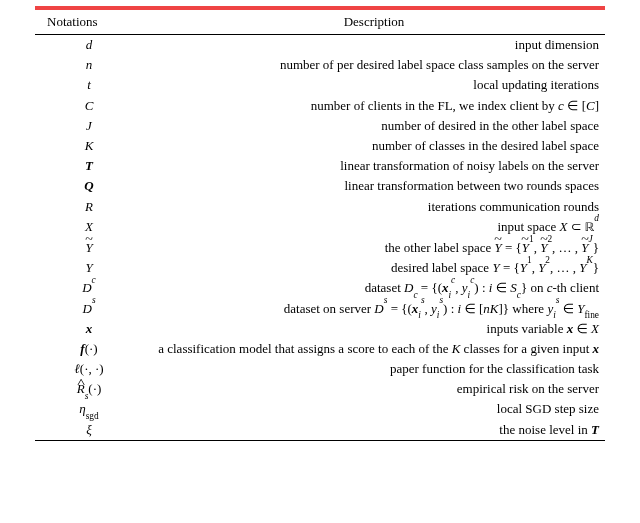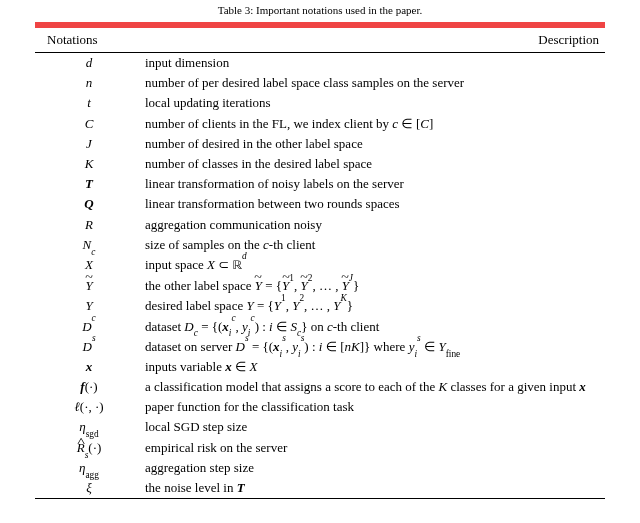--- a/index.html
+++ b/index.html
@@ -21,46 +21,46 @@
       font-size: 11px;
       margin-bottom: 6px;
       color: #000000;
     }
     table {
       border-collapse: collapse;
       width: 100%;
       margin-top: 2px;
     }
     thead tr {
-      border-top: 6px solid #ef4444;
+      border-top: 4px solid #ef4444;
       border-bottom: 0.7px solid #000;
     }
     tbody {
       border-bottom: 1px solid #000;
     }
     th {
       font-weight: normal;
-      text-align: right;
+      text-align: center;
       padding: 4px 6px 4px 6px;
       font-size: 13px;
     }
     th.notation-col {
       text-align: left;
       padding-left: 12px;
       width: 90px;
     }
     td.notation {
       text-align: center;
       vertical-align: middle;
       padding: 2.1px 6px;
       width: 90px;
       white-space: nowrap;
     }
     td.desc {
-      text-align: left;
+      text-align: right;
       vertical-align: middle;
       padding: 2.1px 6px 2.1px 2px;
     }
     .math { font-style: italic; font-family: "Times New Roman", Times, serif; }
     .rm { font-style: normal; }
     .boldit { font-weight: bold; font-style: italic; }
     .cal { font-family: "Brush Script MT", "URW Chancery L", cursive; font-style: italic; }
     sub, sup {
       font-size: 0.72em;
       line-height: 0;
@@ -91,21 +91,20 @@
       font-size: 0.9em;
     }
     .bb {
       font-family: "Cambria Math", "STIX Two Math", serif;
     }
   </style>
 </head>
 <body>
 
 <div class="container">
-  <div class="caption">Table 3: Important notations used in the paper.</div>
 
   <table>
     <thead>
       <tr>
         <th class="notation-col">Notations</th>
         <th>Description</th>
       </tr>
     </thead>
     <tbody>
 
@@ -144,27 +143,23 @@
         <td class="desc">linear transformation of noisy labels on the server</td>
       </tr>
 
       <tr>
         <td class="notation"><span class="boldit">Q</span></td>
         <td class="desc">linear transformation between two rounds spaces</td>
       </tr>
 
       <tr>
         <td class="notation"><span class="math">R</span></td>
-        <td class="desc">aggregation communication noisy</td>
-      </tr>
-
-      <tr>
-        <td class="notation"><span class="math">N<sub>c</sub></span></td>
-        <td class="desc">size of samples on the <span class="math">c</span>-th client</td>
-      </tr>
+        <td class="desc">iterations communication rounds</td>
+      </tr>
+
 
 
       <tr>
         <td class="notation"><span class="cal">X</span></td>
         <td class="desc">input space <span class="cal">X</span> <span class="rm">⊂</span> <span class="bb">ℝ</span><sup><span class="math">d</span></sup></td>
       </tr>
 
       <tr>
         <td class="notation"><span class="tilde-wrap"><span class="cal">Y</span></span></td>
         <td class="desc">the other label space <span class="tilde-wrap"><span class="cal">Y</span></span> <span class="rm">=</span> <span class="rm">{</span><span class="tilde-wrap"><span class="math">Y</span></span><sup><span class="rm">1</span></sup><span class="rm">,</span> <span class="tilde-wrap"><span class="math">Y</span></span><sup><span class="rm">2</span></sup><span class="rm">,</span> <span class="rm">…</span> <span class="rm">,</span> <span class="tilde-wrap"><span class="math">Y</span></span><sup><span class="math">J</span></sup><span class="rm">}</span></td>
@@ -195,33 +190,29 @@
         <td class="desc">a classification model that assigns a score to each of the <span class="math">K</span> classes for a given input <span class="boldit">x</span></td>
       </tr>
 
       <tr>
         <td class="notation"><span class="math">ℓ</span><span class="rm">(·, ·)</span></td>
         <td class="desc">paper function for the classification task</td>
       </tr>
 
 
       <tr>
+        <td class="notation"><span class="hat-wrap"><span class="math">R</span></span><sub><span class="math">s</span></sub><span class="rm">(·)</span></td>
+        <td class="desc">empirical risk on the server</td>
+      </tr>
+
+      <tr>
         <td class="notation"><span class="math">η</span><sub><span class="rm">sgd</span></sub></td>
         <td class="desc">local SGD step size</td>
       </tr>
 
-      <tr>
-        <td class="notation"><span class="hat-wrap"><span class="math">R</span></span><sub><span class="math">s</span></sub><span class="rm">(·)</span></td>
-        <td class="desc">empirical risk on the server</td>
-      </tr>
-
-      <tr>
-        <td class="notation"><span class="math">η</span><sub><span class="rm">agg</span></sub></td>
-        <td class="desc">aggregation step size</td>
-      </tr>
 
       <tr>
         <td class="notation"><span class="math">ξ</span></td>
         <td class="desc">the noise level in <span class="boldit">T</span></td>
       </tr>
 
     </tbody>
   </table>
 </div>
 

